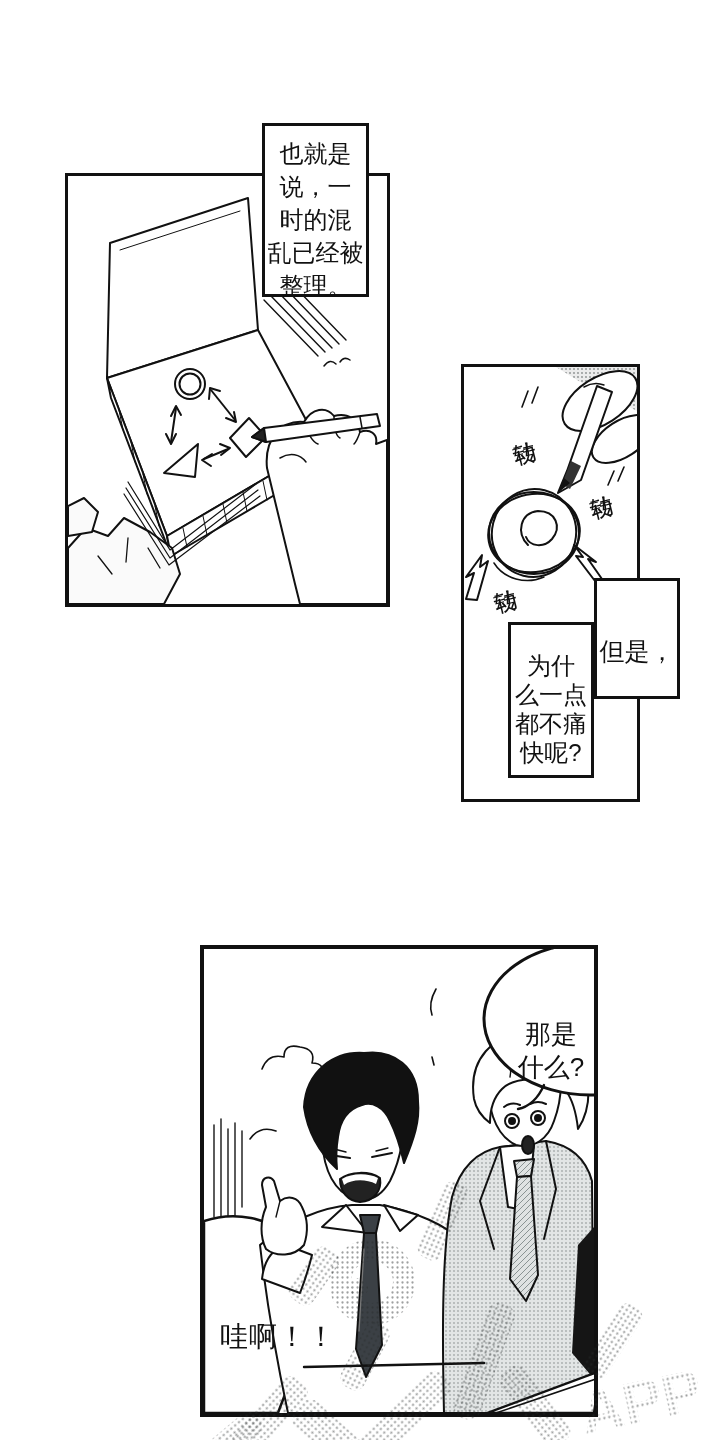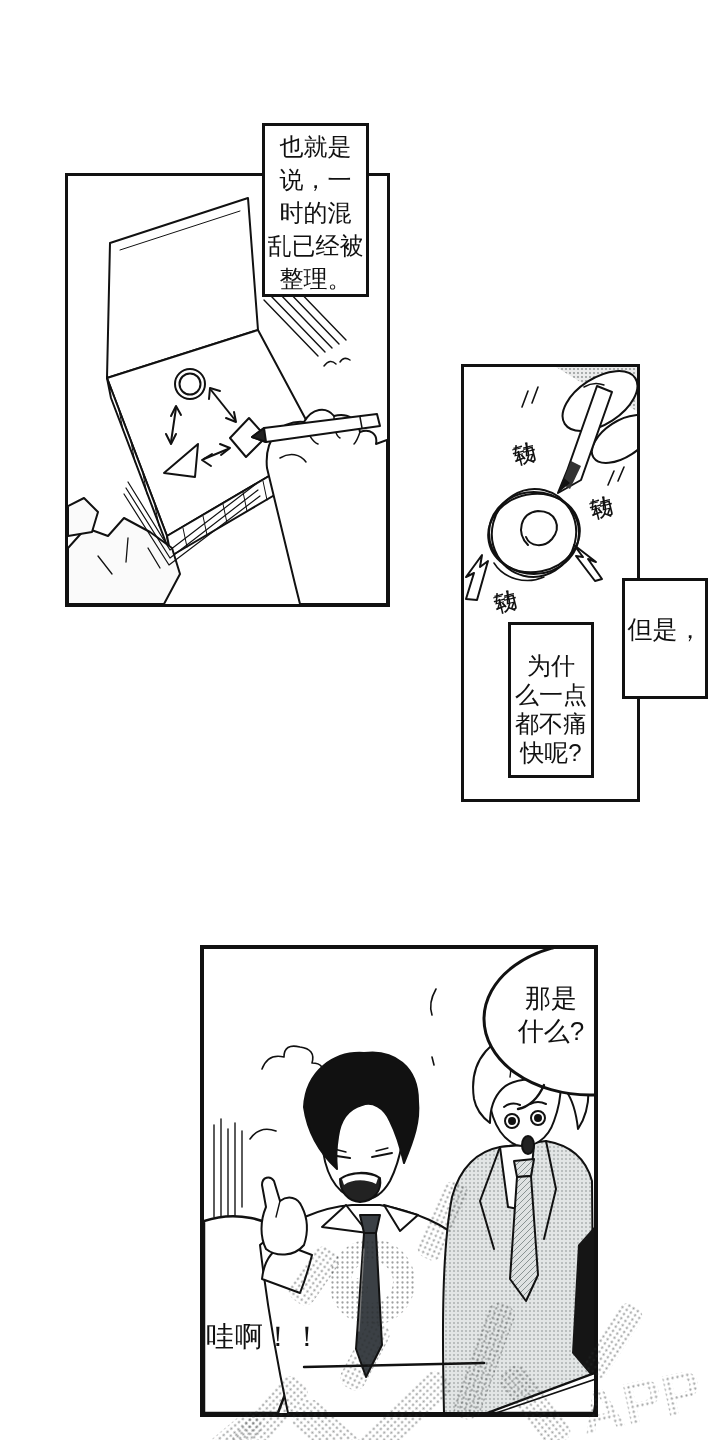--- a/index.html
+++ b/index.html
@@ -3,26 +3,26 @@
 <meta charset="utf-8">
 <style>
   html,body{margin:0;padding:0;background:#fff;}
   .page{position:relative;width:720px;height:1440px;background:#fff;overflow:hidden;
         font-family:"Liberation Sans","DejaVu Sans",sans-serif;color:#111;}
   .panel{position:absolute;background:#fff;border:3px solid #111;box-sizing:border-box;z-index:1;}
   .panel svg{display:block;}
   .sbox{position:absolute;background:#fff;border:3px solid #111;box-sizing:border-box;z-index:5;
         text-align:center;color:#111;}
   .sline{display:block;white-space:nowrap;}
-  .narr{font-size:24px;line-height:33px;padding-top:4px;}
-  .but{font-size:25px;padding-top:32px;margin-left:28px;}
+  .narr{font-size:24px;line-height:33px;padding-top:11px;}
+  .but{font-size:25px;padding-top:54px;}
   .why{font-size:24px;line-height:29px;padding-top:26px;}
   .freetext{position:absolute;z-index:6;color:#111;text-align:center;}
-  .balloon-text{font-size:26px;line-height:33px;}
-  .scream-text{font-size:28px;letter-spacing:1px;white-space:nowrap;text-align:left;}
+  .balloon-text{font-size:26px;line-height:33px;margin-top:36px;}
+  .scream-text{font-size:28px;letter-spacing:1px;white-space:nowrap;text-align:right;}
   .rot-label{position:absolute;writing-mode:vertical-rl;text-orientation:upright;
              font-size:23px;line-height:25px;color:#111;z-index:4;}
   .wm{position:absolute;left:0;top:0;z-index:9;pointer-events:none;}
 </style>
 </head>
 <body>
 
 <div class="page">
 
   <div class="panel" style="left:65px;top:173px;width:325px;height:434px;">

